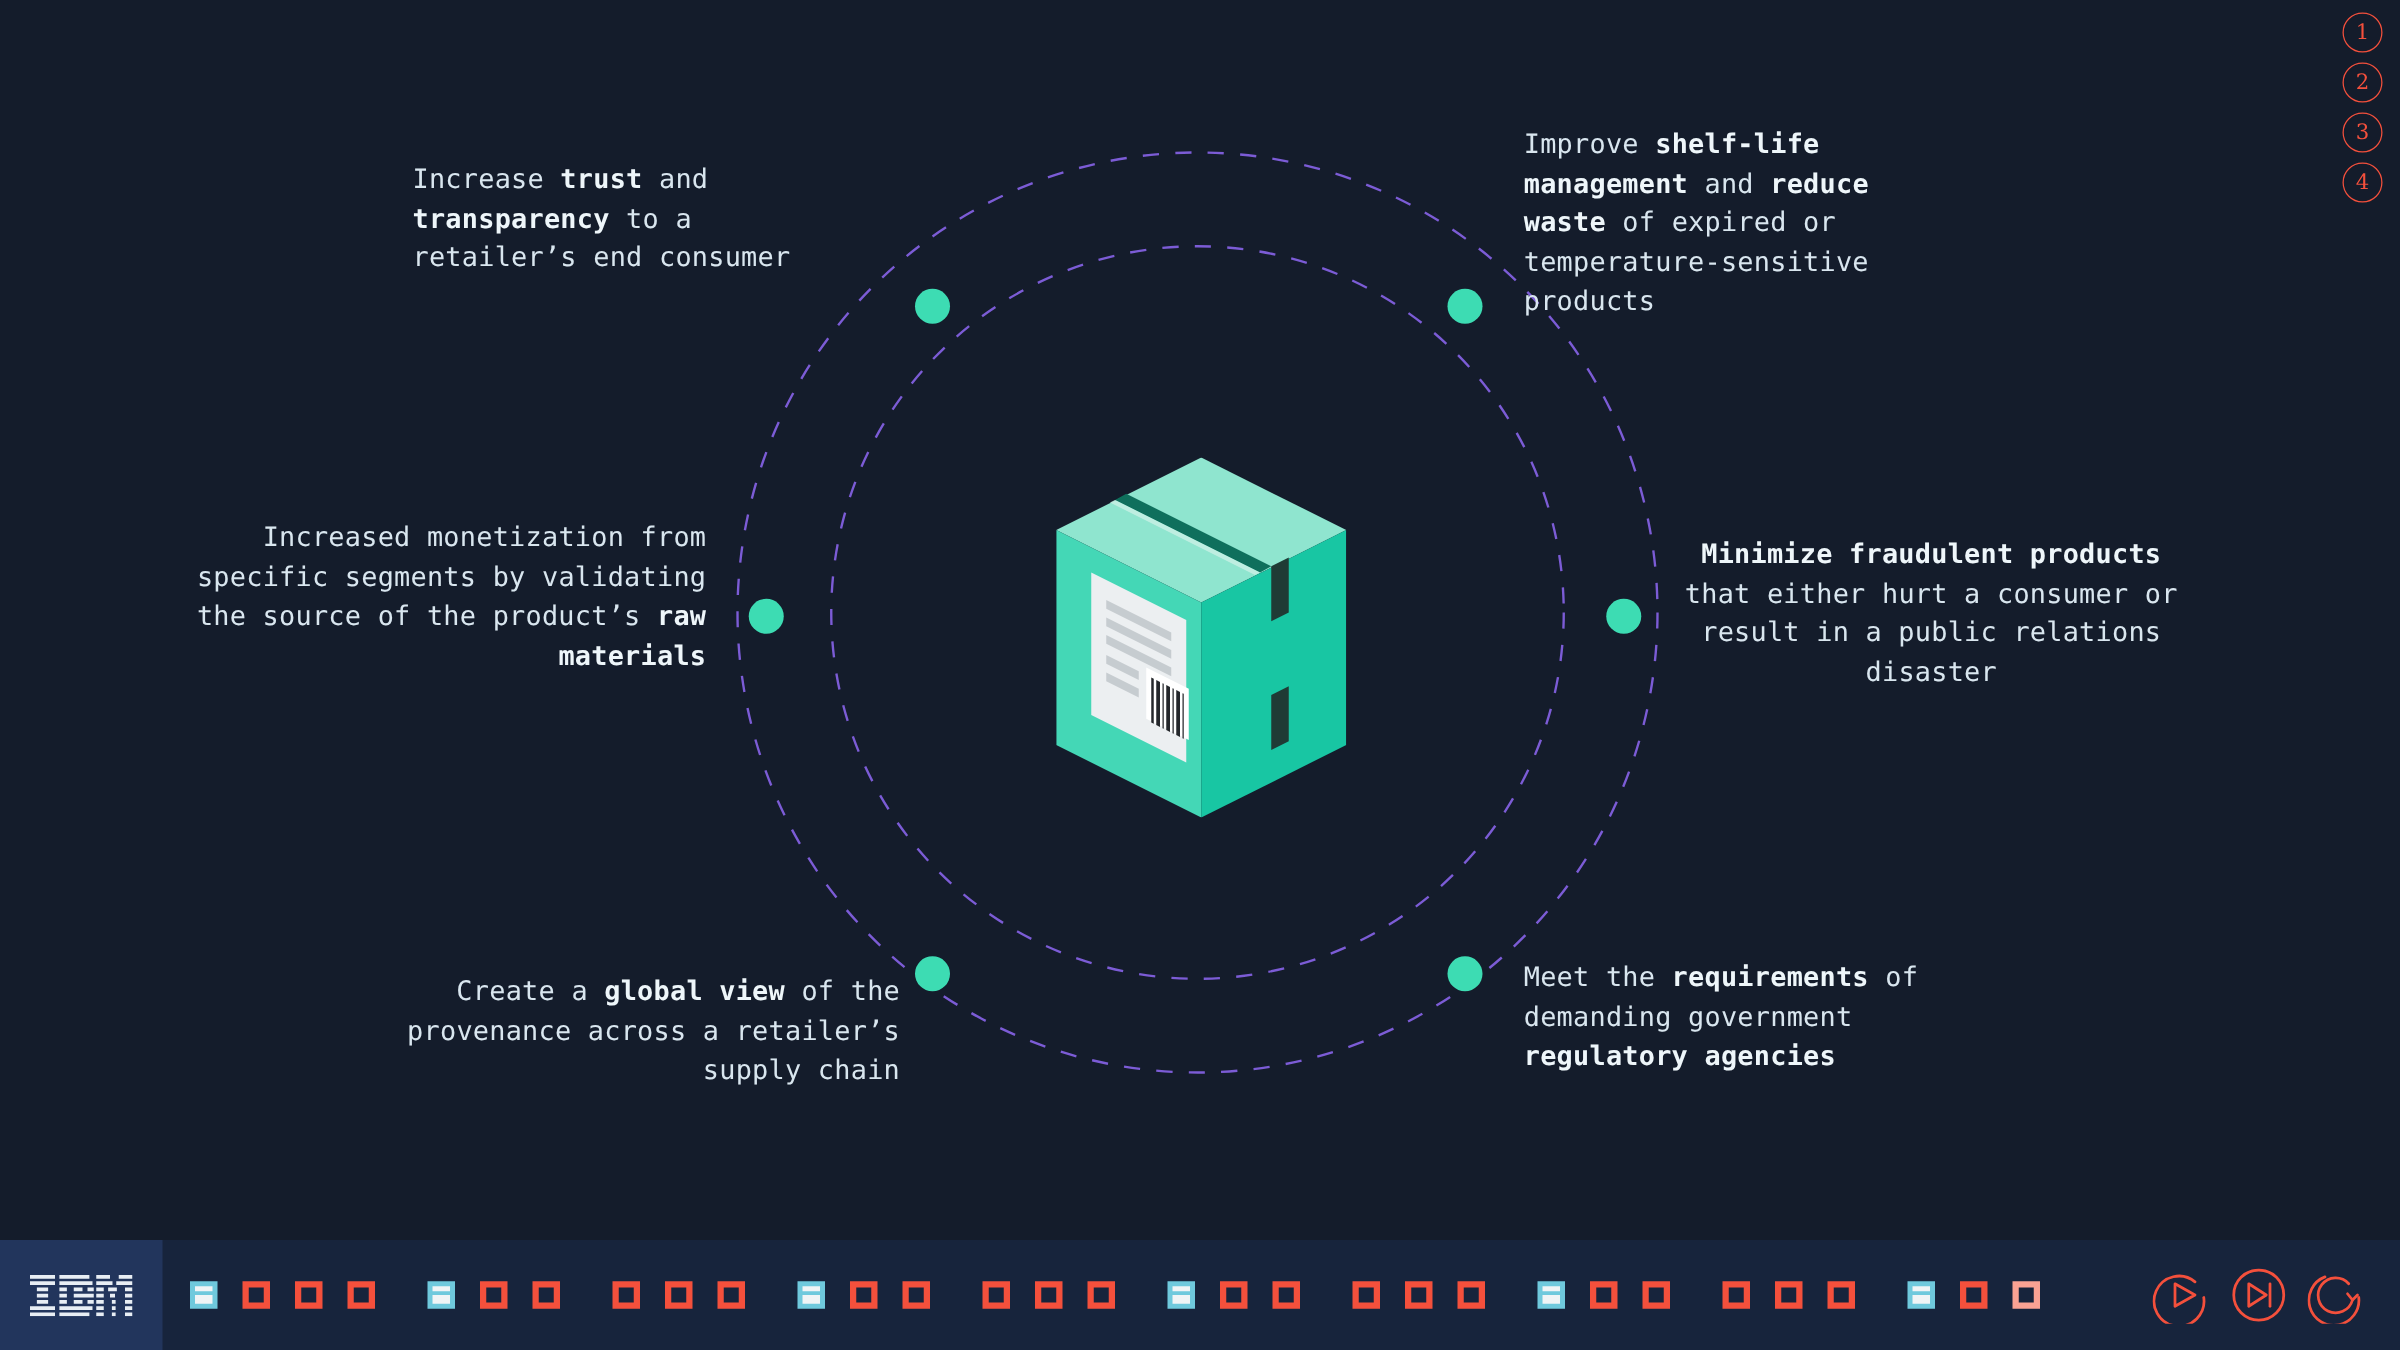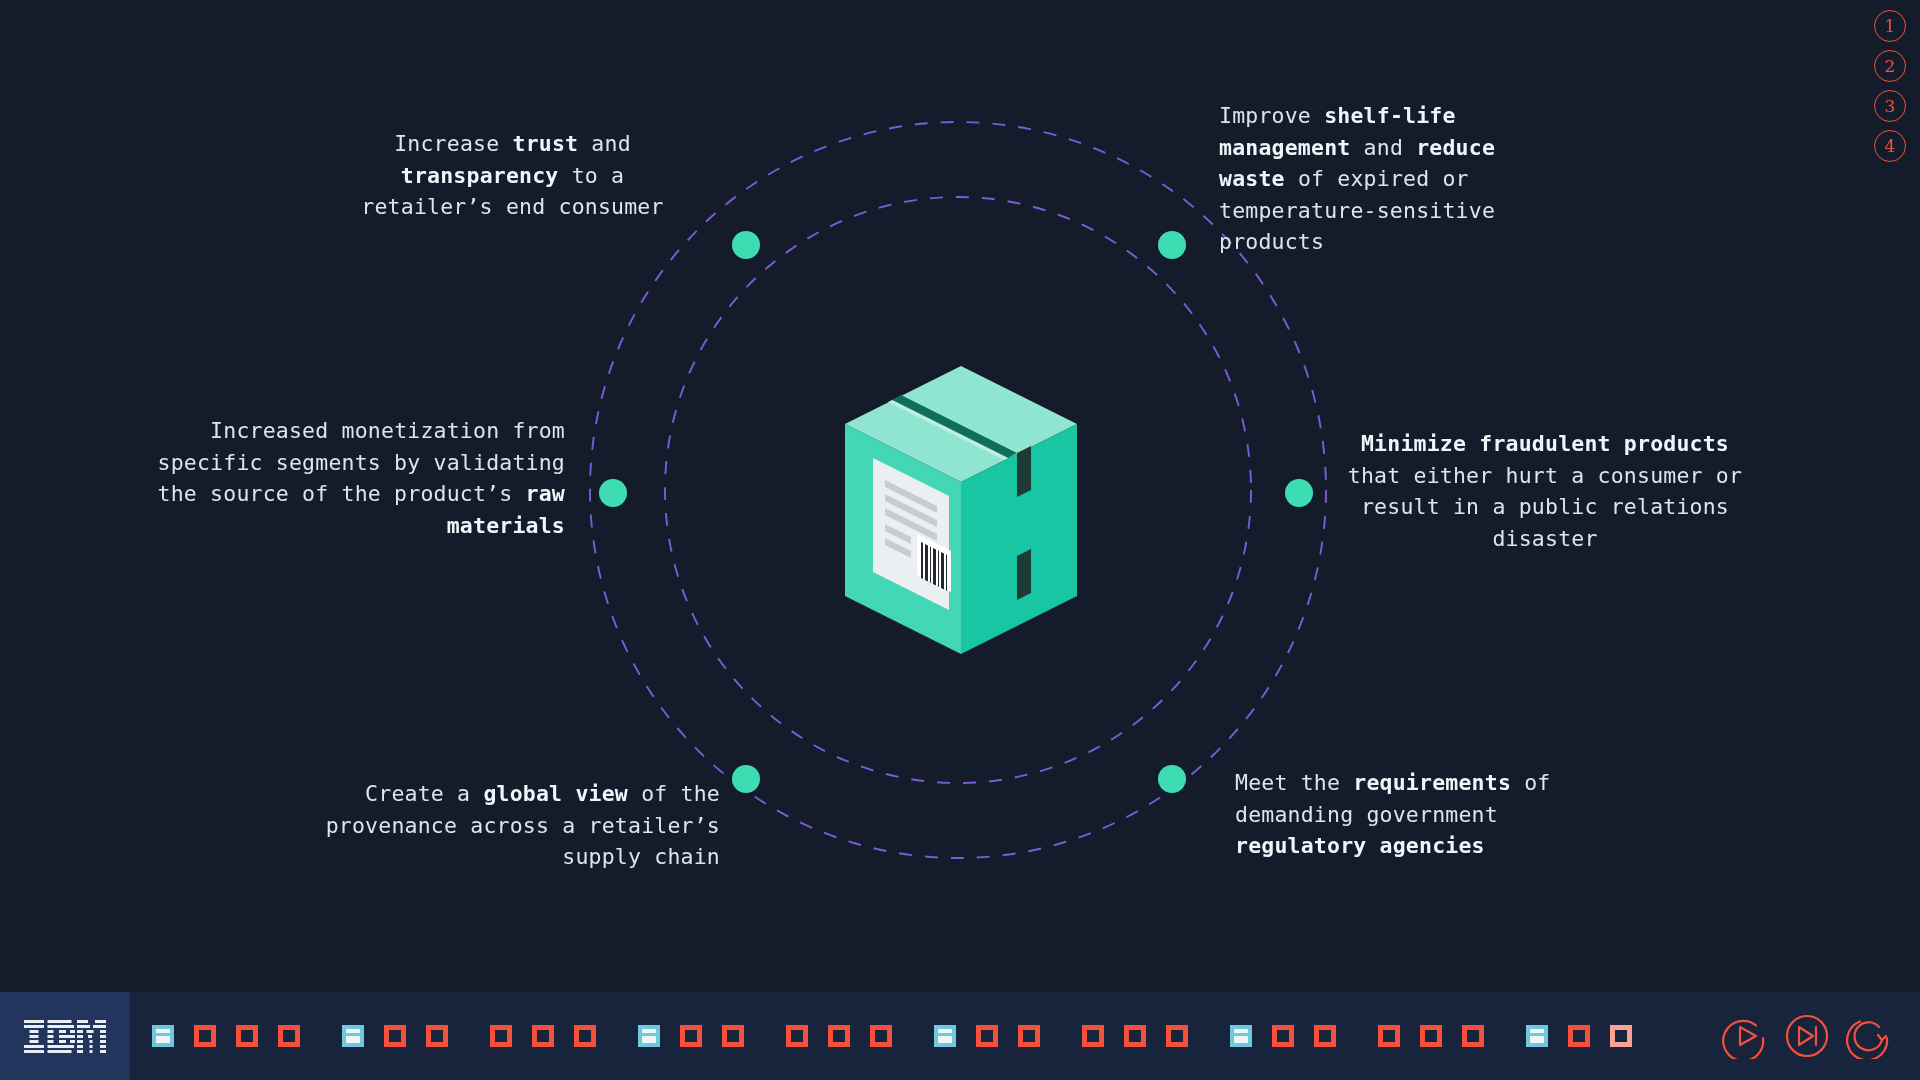--- a/index.html
+++ b/index.html
@@ -184,31 +184,31 @@
         <polygon points="76,176 78,177 78,213 76,212"></polygon>
         <polygon points="80,178 83,179.5 83,215.5 80,214"></polygon>
         <polygon points="85,180.5 86,181 86,217 85,216.5"></polygon>
         <polygon points="88,182 91,183.5 91,219.5 88,218"></polygon>
         <polygon points="93,184.5 94,185 94,221 93,220.5"></polygon>
         <polygon points="96,186 99,187.5 99,223.5 96,222"></polygon>
         <polygon points="101,188.5 102,189 102,225 101,224.5"></polygon>
       </g>
     </svg>
 
-    <div class="callout right-align" id="callout-trust" style="text-align: center;"><span>Increase </span><b>trust</b><span> and </span><b>transparency</b><span> to a retailer’s end consumer</span></div>
+    <div class="callout right-align" id="callout-trust" style="text-align: left;"><span>Increase </span><b>trust</b><span> and </span><b>transparency</b><span> to a retailer’s end consumer</span></div>
 
     <div class="callout right-align" id="callout-monetize" style="text-align: right;"><span>Increased monetization from specific segments by validating the source of the product’s </span><b>raw materials</b></div>
 
     <div class="callout left-align" id="callout-shelf-life" style="text-align: left;"><span>Improve </span><b>shelf-life management</b><span> and </span><b>reduce waste</b><span> of expired or temperature-sensitive products</span></div>
 
     <div class="callout left-align" id="callout-fraud" style="text-align: center;"><b>Minimize fraudulent products</b><span> that either hurt a consumer or result in a public relations disaster</span></div>
 
     <div class="callout right-align" id="callout-global-view" style="text-align: right;"><span>Create a </span><b>global view</b><span> of the provenance across a retailer’s supply chain</span></div>
 
-    <div class="callout left-align" id="callout-regulatory" style="text-align: left; margin-left: 16px;"><span>Meet the </span><b>requirements</b><span> of demanding government </span><b>regulatory agencies</b></div>
+    <div class="callout left-align" id="callout-regulatory" style="text-align: left;"><span>Meet the </span><b>requirements</b><span> of demanding government </span><b>regulatory agencies</b></div>
   </div>
 
   <div id="step-rail">
     <div class="step-chip" style="border-color: rgb(244, 80, 60); color: rgb(244, 80, 60);">1</div>
     <div class="step-chip" style="border-color: rgb(244, 80, 60); color: rgb(244, 80, 60);">2</div>
     <div class="step-chip" style="border-color: rgb(244, 80, 60); color: rgb(244, 80, 60);">3</div>
     <div class="step-chip" style="border-color: rgb(244, 80, 60); color: rgb(244, 80, 60);">4</div>
   </div>
 
   <div id="toolbar" style="background: rgb(23, 36, 60);">

